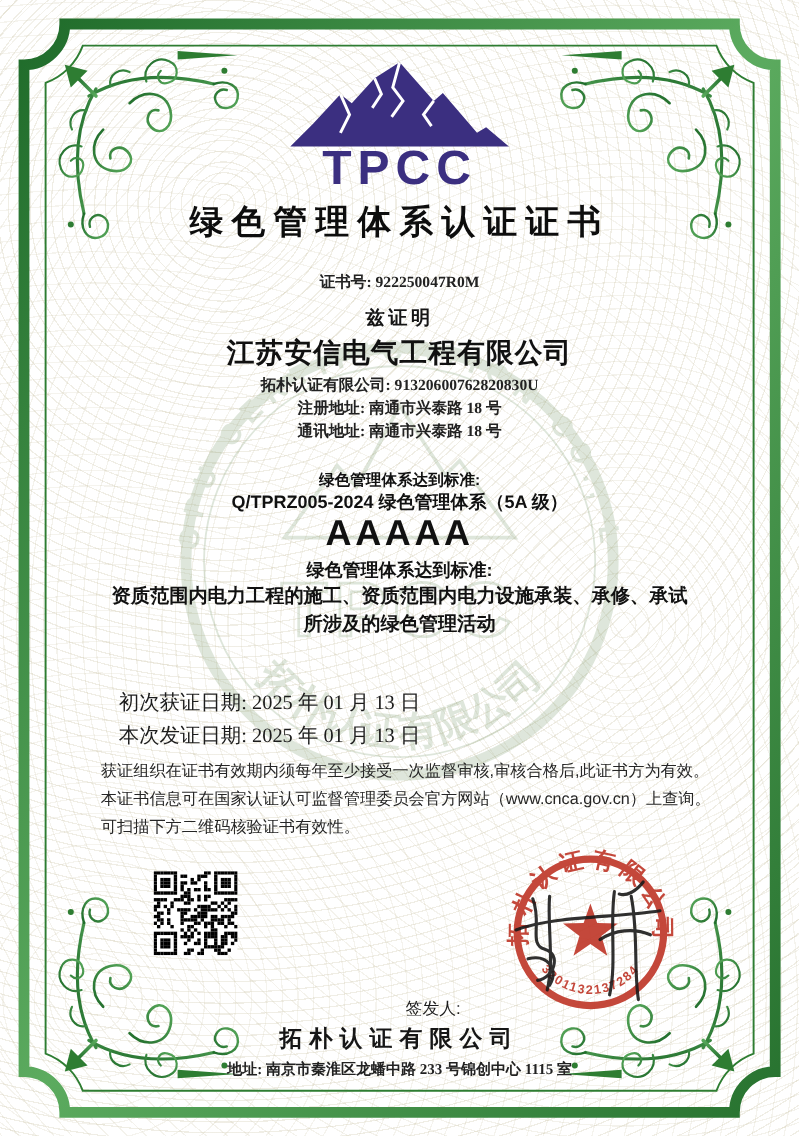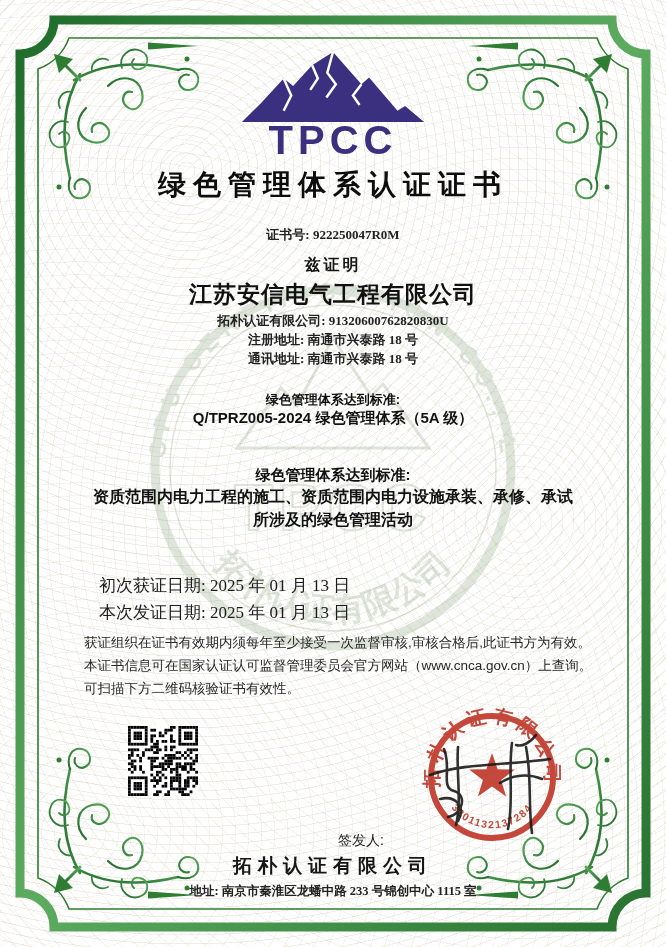--- a/index.html
+++ b/index.html
@@ -140,20 +140,21 @@
         <span>南通市兴泰路 18 号</span>
       </div>
       <div>
         <span>通讯地址:</span>
         <span>南通市兴泰路 18 号</span>
       </div>
     </div>
 
     <div class="row std-head">绿色管理体系达到标准:</div>
     <div class="row std-line">Q/TPRZ005-2024 绿色管理体系（5A 级）</div>
+    <div class="row grade">AAAAA</div>
 
     <div class="row scope-head">绿色管理体系达到标准:</div>
     <div class="row scope1">资质范围内电力工程的施工、资质范围内电力设施承装、承修、承试</div>
     <div class="row scope2">所涉及的绿色管理活动</div>
 
     <div class="dates serif">
       <div>
         <span>初次获证日期:</span>
         <span>2025 年 01 月 13 日</span>
       </div>

